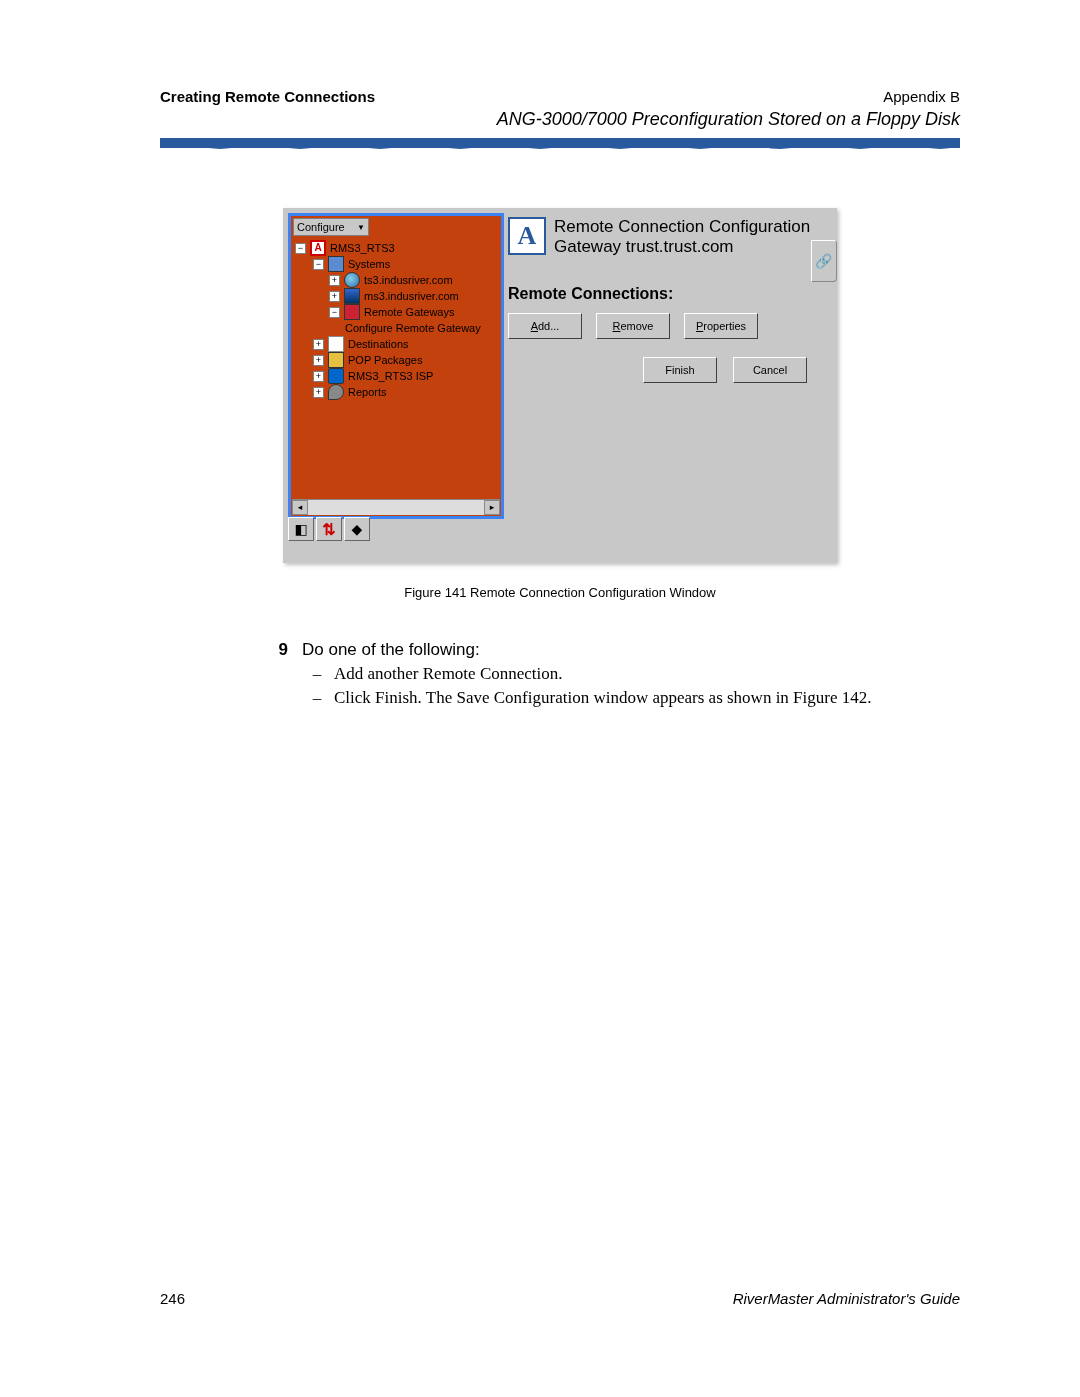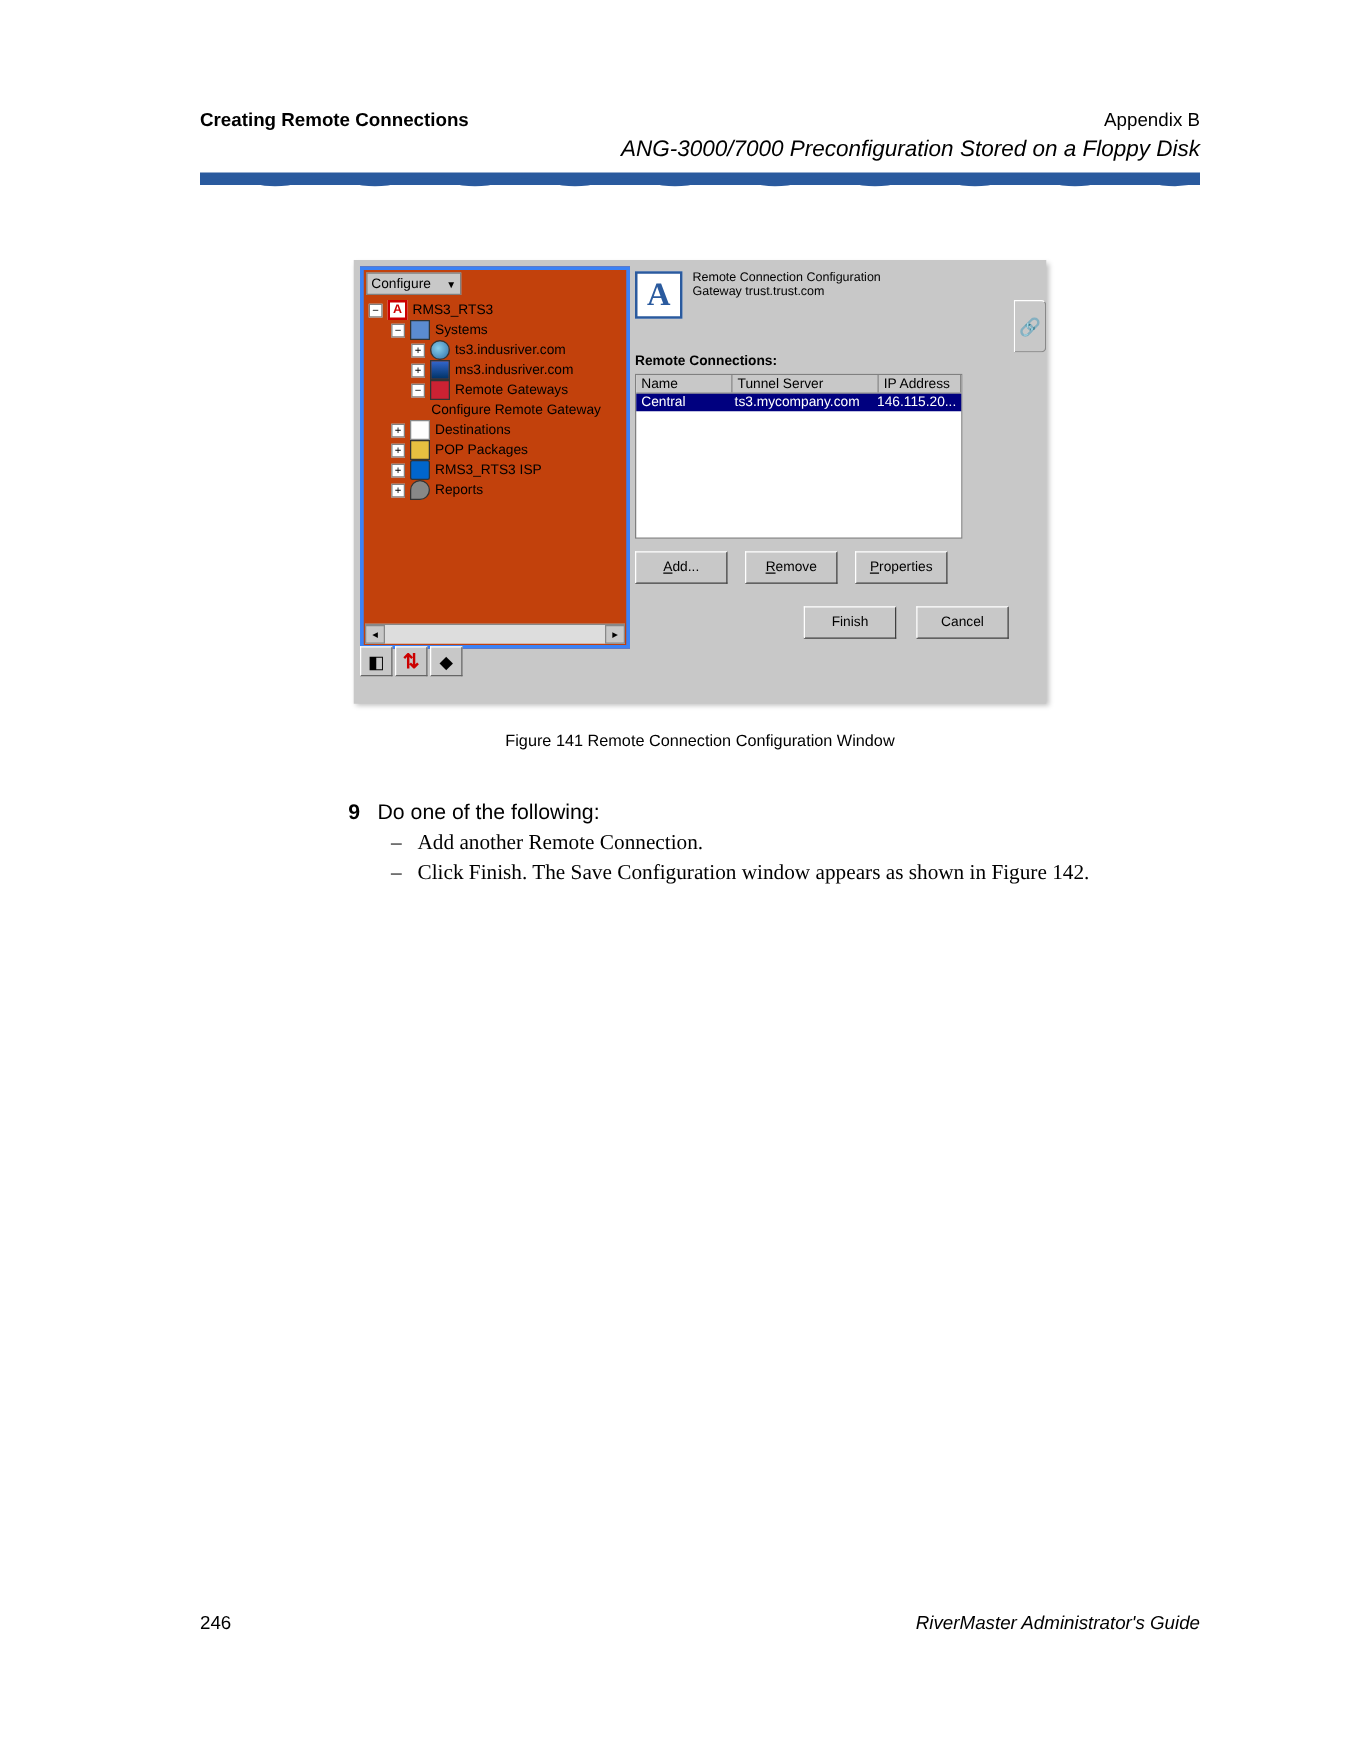--- a/index.html
+++ b/index.html
@@ -140,22 +140,22 @@
     padding: 4px 0;
   }
   .logo-a {
     width: 34px; height: 34px;
     background: #fff;
     border: 2px solid #2a5a9e;
     display:flex; align-items:center; justify-content:center;
     color: #2a5a9e; font-weight:bold; font-size: 26px;
     font-family: "Times New Roman", serif;
   }
-  .rp-title { font-size:10px; }
-  .rp-label { font-weight:bold; font-size:11px; margin-top: 24px; }
+  .rp-title { font-size:17px; }
+  .rp-label { font-weight:bold; font-size:16px; margin-top: 24px; }
   .table-box {
     margin-top: 4px;
     width: 260px; height: 130px;
     background: #fff;
     border: 1px solid #808080;
   }
   .thead { display:flex; background:#c8c8c8; border-bottom:1px solid #888; font-size:11px; }
   .th { border-right:1px solid #888; padding: 1px 4px; }
   .th.c1 { width: 68px; }
   .th.c2 { width: 108px; }
@@ -305,32 +305,20 @@
 
       <div class="right-panel">
         <div class="rp-header">
           <div class="logo-a">A</div>
           <div class="rp-title">
             <div>Remote Connection Configuration</div>
             <div>Gateway  trust.trust.com</div>
           </div>
         </div>
         <div class="rp-label">Remote Connections:</div>
-        <div class="table-box">
-          <div class="thead">
-            <div class="th c1">Name</div>
-            <div class="th c2">Tunnel Server</div>
-            <div class="th c3">IP Address</div>
-          </div>
-          <div class="trow">
-            <div class="td c1">Central</div>
-            <div class="td c2">ts3.mycompany.com</div>
-            <div class="td c3">146.115.20...</div>
-          </div>
-        </div>
         <div class="btn-row">
           <div class="win-btn">
               <span class="u">A</span>
               <span>dd...</span>
             </div>
           <div class="win-btn">
               <span class="u">R</span>
               <span>emove</span>
             </div>
           <div class="win-btn">

